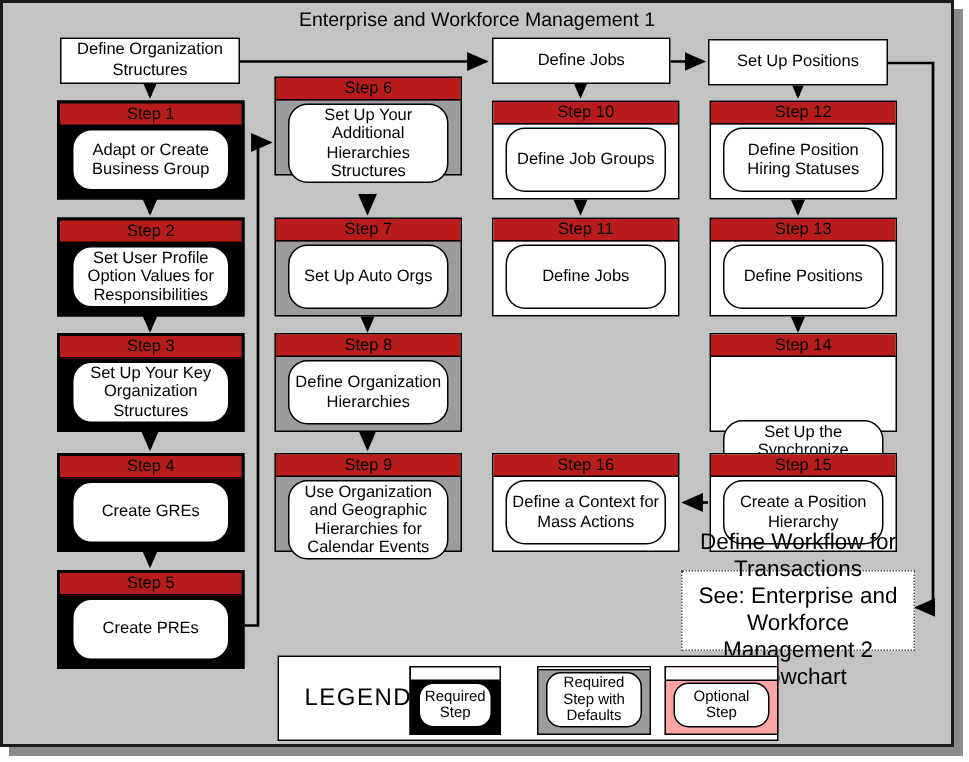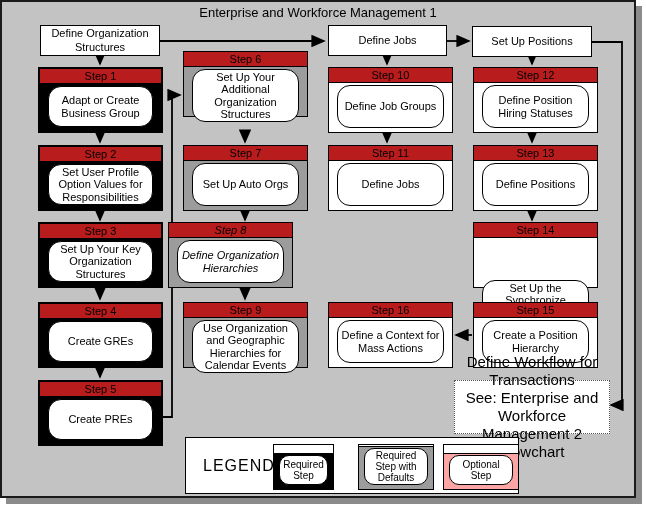--- a/index.html
+++ b/index.html
@@ -108,27 +108,27 @@
       <div class="step-head">Step 4</div>
       <div class="step-body">Create GREs</div>
     </div>
     <div class="step required" style="left:36px; top:378px;">
       <div class="step-head">Step 5</div>
       <div class="step-body">Create PREs</div>
     </div>
 
     <div class="step defaults" style="left:181px; top:49px;">
       <div class="step-head">Step 6</div>
-      <div class="step-body">Set Up Your Additional Organization Structures</div>
+      <div class="step-body">Set Up Your Additional Hierarchies Structures</div>
     </div>
     <div class="step defaults" style="left:181px; top:143px;">
       <div class="step-head">Step 7</div>
       <div class="step-body">Set Up Auto Orgs</div>
     </div>
-    <div class="step defaults" style="left:166px; top:220px;font-style:italic;">
+    <div class="step defaults" style="left:181px; top:220px;">
       <div class="step-head">Step 8</div>
       <div class="step-body">Define Organization Hierarchies</div>
     </div>
     <div class="step defaults" style="left:181px; top:300px;">
       <div class="step-head">Step 9</div>
       <div class="step-body">Use Organization and Geographic Hierarchies for Calendar Events</div>
     </div>
 
     <div class="step optional" style="left:326px; top:65px;">
       <div class="step-head">Step 10</div>

